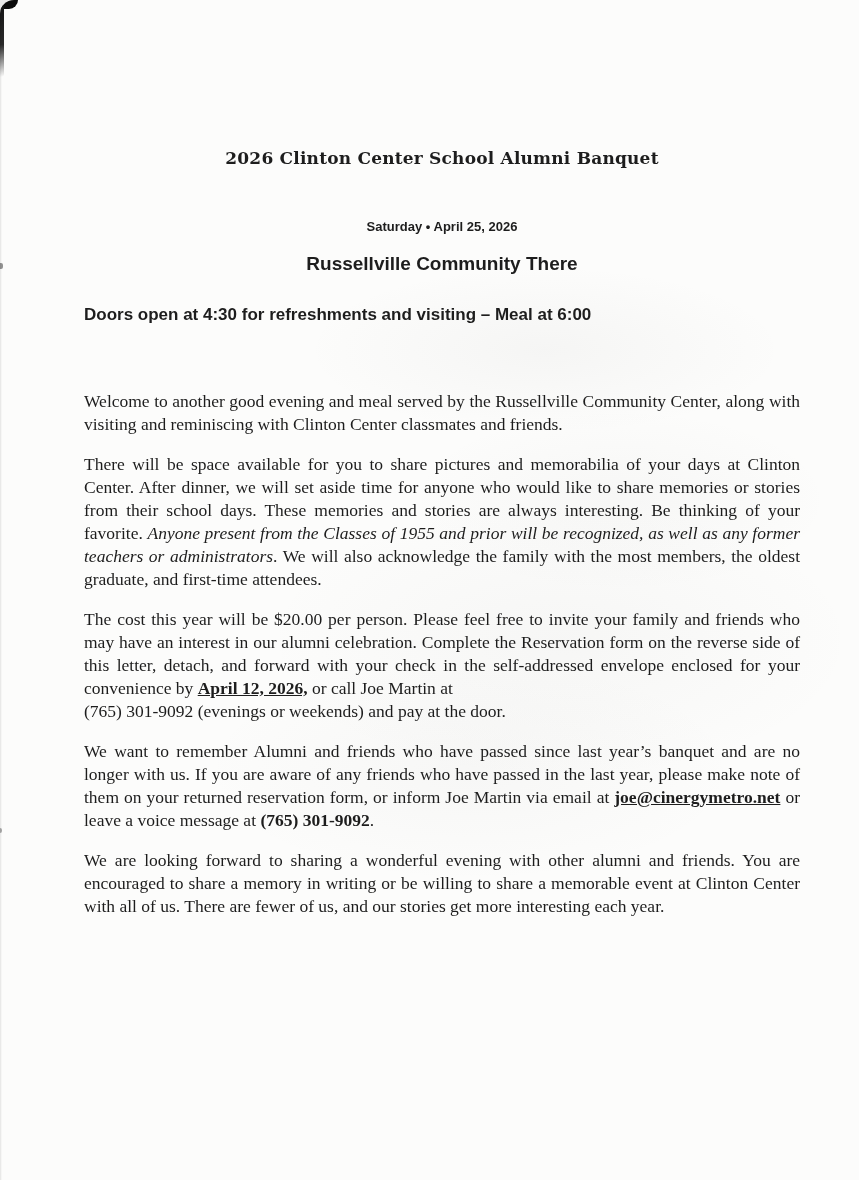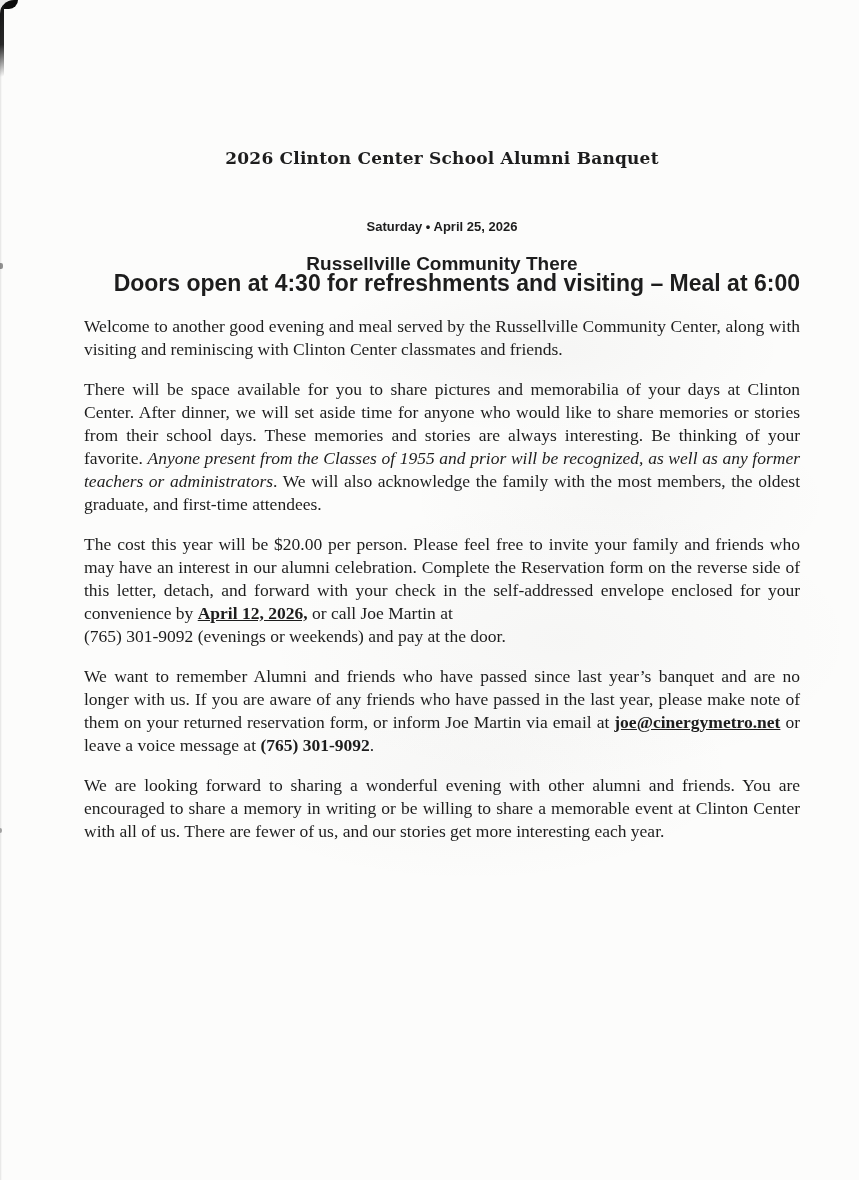--- a/index.html
+++ b/index.html
@@ -80,31 +80,32 @@
     font-size: 13px;
     line-height: 20px;
   }
   .venue-line {
     margin-top: 17px;
     text-align: center;
     font-size: 19px;
     line-height: 20px;
   }
   .doors-line {
-    text-align: right;
-    font-size: 23px;
+    margin-top: 32px;
+    text-align: left;
+    font-size: 17px;
     line-height: 18px;
   }
   p.body {
     margin: 17px 0 0 0;
     font-size: 17.5px;
     line-height: 23px;
     text-align: justify;
   }
-  p.first { margin-top: 23px; }
+  p.first { margin-top: 66px; }
   .it { font-style: italic; }
   .bi { font-style: italic; font-weight: normal; }
   .b  { font-weight: bold; }
   .bu { font-weight: bold; text-decoration: underline; }
   .footer-over {
     margin-top: 17px;
     text-align: center;
     font-weight: bold;
     font-size: 17.5px;
     line-height: 23px;

